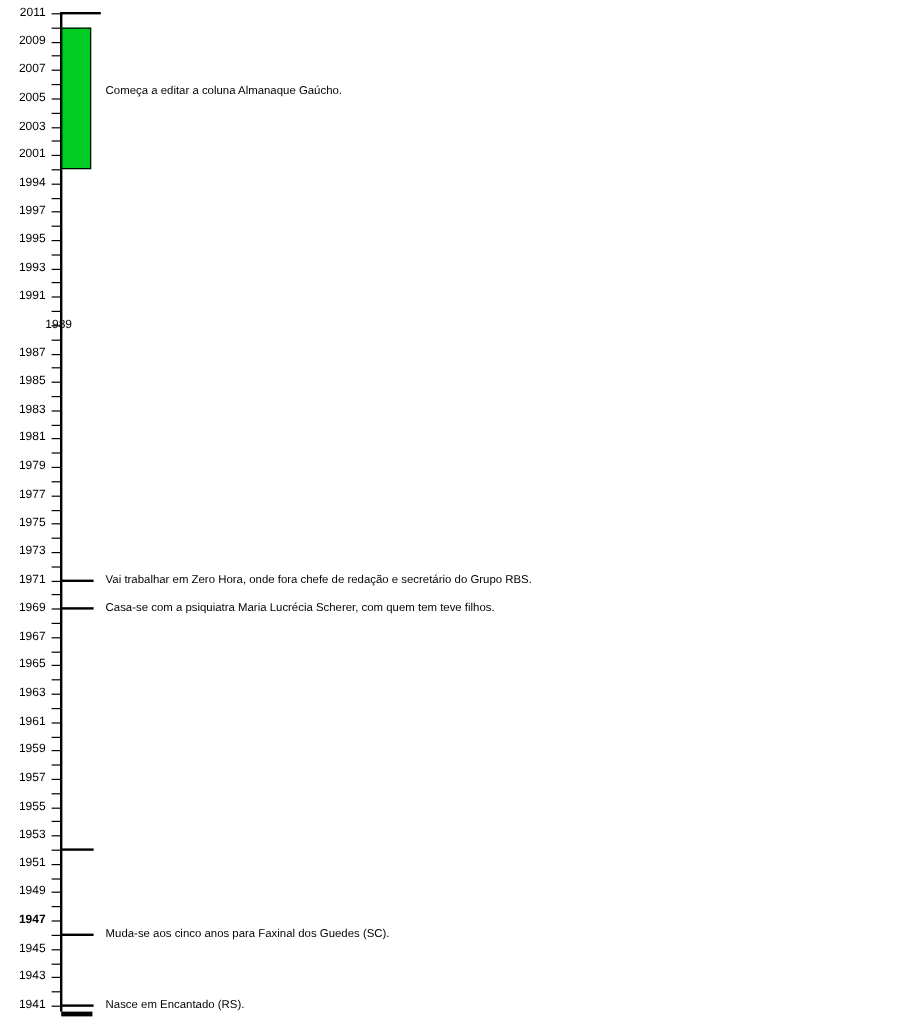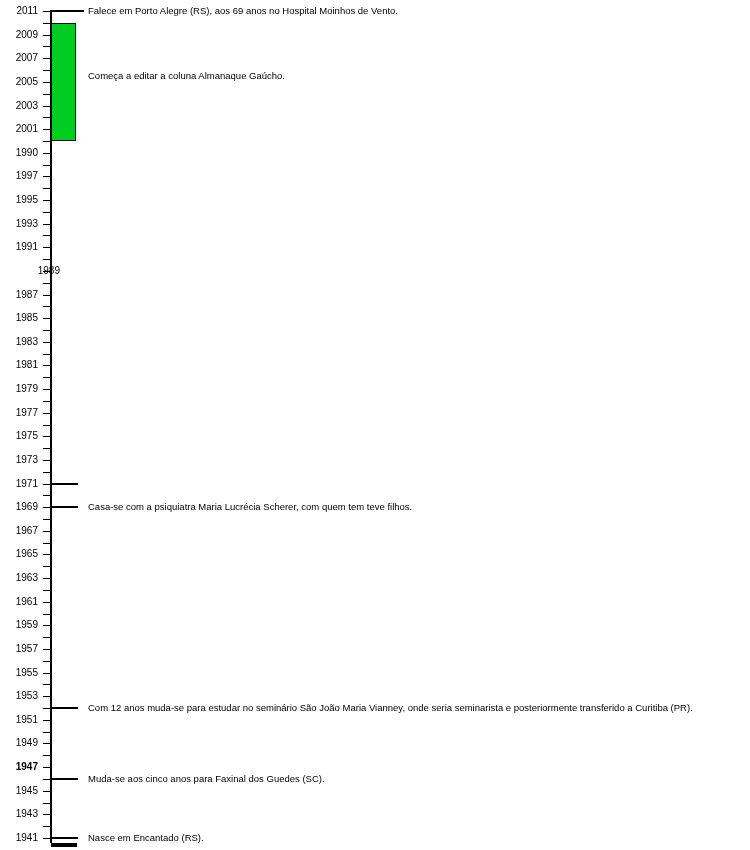--- a/index.html
+++ b/index.html
@@ -133,21 +133,21 @@
     <div class="year-tick" style="left: 43px; top: 46px; width: 7px;"></div>
     <div class="year-tick" style="left: 43px; top: 35px; width: 7px;"></div>
     <div class="year-tick" style="left: 43px; top: 23px; width: 7px;"></div>
     <div class="year-tick" style="left: 43px; top: 11px; width: 7px;"></div>
     <div class="year-label" style="top: 5px; width: 38px;">2011</div>
     <div class="year-label" style="top: 29px; width: 38px;">2009</div>
     <div class="year-label" style="top: 52px; width: 38px;">2007</div>
     <div class="year-label" style="top: 76px; width: 38px;">2005</div>
     <div class="year-label" style="top: 100px; width: 38px;">2003</div>
     <div class="year-label" style="top: 123px; width: 38px;">2001</div>
-    <div class="year-label" style="top: 147px; width: 38px;">1990</div>
+    <div class="year-label" style="top: 147px; width: 38px;">1994</div>
     <div class="year-label" style="top: 170px; width: 38px;">1997</div>
     <div class="year-label" style="top: 194px; width: 38px;">1995</div>
     <div class="year-label" style="top: 218px; width: 38px;">1993</div>
     <div class="year-label" style="top: 241px; width: 38px;">1991</div>
     <div class="year-label" style="top: 265px; width: 60px;">1989</div>
     <div class="year-label" style="top: 289px; width: 38px;">1987</div>
     <div class="year-label" style="top: 312px; width: 38px;">1985</div>
     <div class="year-label" style="top: 336px; width: 38px;">1983</div>
     <div class="year-label" style="top: 359px; width: 38px;">1981</div>
     <div class="year-label" style="top: 383px; width: 38px;">1979</div>
@@ -165,25 +165,24 @@
     <div class="year-label" style="top: 667px; width: 38px;">1955</div>
     <div class="year-label" style="top: 690px; width: 38px;">1953</div>
     <div class="year-label" style="top: 714px; width: 38px;">1951</div>
     <div class="year-label" style="top: 737px; width: 38px;">1949</div>
     <div class="year-label" style="top: 761px; width: 38px; font-weight: bold;">1947</div>
     <div class="year-label" style="top: 785px; width: 38px;">1945</div>
     <div class="year-label" style="top: 808px; width: 38px;">1943</div>
     <div class="year-label" style="top: 832px; width: 38px;">1941</div>
     <div class="timeline-bar" style="left: 51px; top: 23px; width: 25px; height: 118px; background: rgb(0, 204, 34); border-color: rgb(0, 0, 0);"></div>
     <div class="event-line" style="left: 50px; top: 10px; width: 34px;"></div>
-    <div class="event-label" style="left: 88px; top: 5px;">Falece em Porto Alegre (RS), aos 69 anos no Hospital Moinhos de Vento.</div>
     <div class="event-label" style="left: 88px; top: 70px;">Começa a editar a coluna Almanaque Gaúcho.</div>
     <div class="event-line" style="left: 50px; top: 483px; width: 28px;"></div>
+    <div class="event-label" style="left: 88px; top: 478px;">Vai trabalhar em Zero Hora, onde fora chefe de redação e secretário do Grupo RBS.</div>
     <div class="event-line" style="left: 50px; top: 506px; width: 28px;"></div>
     <div class="event-label" style="left: 88px; top: 501px;">Casa-se com a psiquiatra Maria Lucrécia Scherer, com quem tem teve filhos.</div>
     <div class="event-line" style="left: 50px; top: 707px; width: 28px;"></div>
-    <div class="event-label" style="left: 88px; top: 702px;">Com 12 anos muda-se para estudar no seminário São João Maria Vianney, onde seria seminarista e posteriormente transferido a Curitiba (PR).</div>
     <div class="event-line" style="left: 50px; top: 778px; width: 28px;"></div>
     <div class="event-label" style="left: 88px; top: 773px;">Muda-se aos cinco anos para Faxinal dos Guedes (SC).</div>
     <div class="event-line" style="left: 50px; top: 837px; width: 28px;"></div>
     <div class="event-label" style="left: 88px; top: 832px;">Nasce em Encantado (RS).</div>
     <div class="clipped-bar" style="left: 51px; top: 843px; width: 26px; height: 4px;"></div>
   </div>
 
 </body></html>

